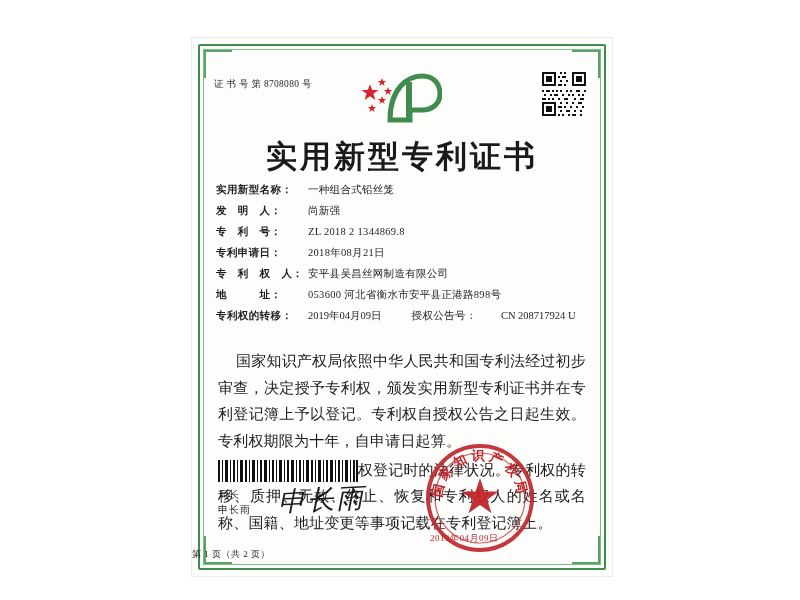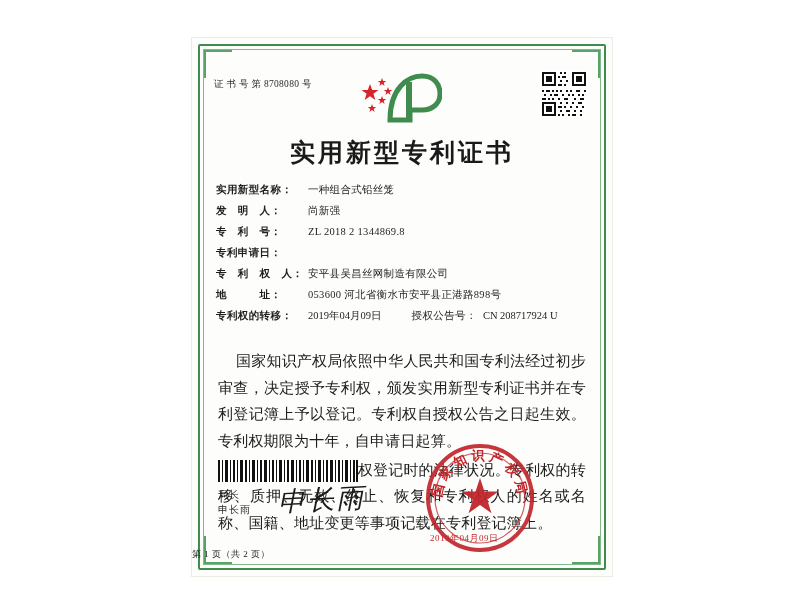--- a/index.html
+++ b/index.html
@@ -86,21 +86,21 @@
     background: #ffffff;
   }
   .qr svg { display:block; }
 
   .title {
     position: absolute;
     left: 0;
     right: 0;
     top: 98px;
     text-align: center;
-    font-size: 25px;
+    font-size: 31px;
     font-weight: bold;
     letter-spacing: 3px;
     color: #1a1a1a;
     font-family: Liberation Sans, sans-serif;
   }
 
   .fields {
     position: absolute;
     left: 24px;
     top: 146px;
@@ -116,21 +116,21 @@
   }
   .field-label {
     white-space: nowrap;
     letter-spacing: 0.4px;
   }
   .field-label.w1 { width: 92px; font-weight: bold; }
   .field-value {
     flex: 1;
     letter-spacing: 0.3px;
   }
-  .field-row.two-col .field-label.pub { width: auto; margin-left: 30px; margin-right: 6px; }
+  .field-row.two-col .field-label.pub { width: auto; margin-left: 30px; margin-right: 24px; }
 
   .body-text {
     position: absolute;
     left: 26px;
     right: 26px;
     top: 310px;
     font-size: 15px;
     line-height: 1.78;
     color: #1c1c1c;
     text-align: justify;
@@ -322,20 +322,21 @@
         <span class="field-value">尚新强</span>
       </div>
 
       <div class="field-row">
         <span class="field-label w1">专　利　号：</span>
         <span class="field-value">ZL 2018 2 1344869.8</span>
       </div>
 
       <div class="field-row">
         <span class="field-label w1">专利申请日：</span>
+        <span class="field-value">2018年08月21日</span>
       </div>
 
       <div class="field-row">
         <span class="field-label w1">专　利　权　人：</span>
         <span class="field-value">安平县吴昌丝网制造有限公司</span>
       </div>
 
       <div class="field-row">
         <span class="field-label w1">地　　　址：</span>
         <span class="field-value">053600 河北省衡水市安平县正港路898号</span>

